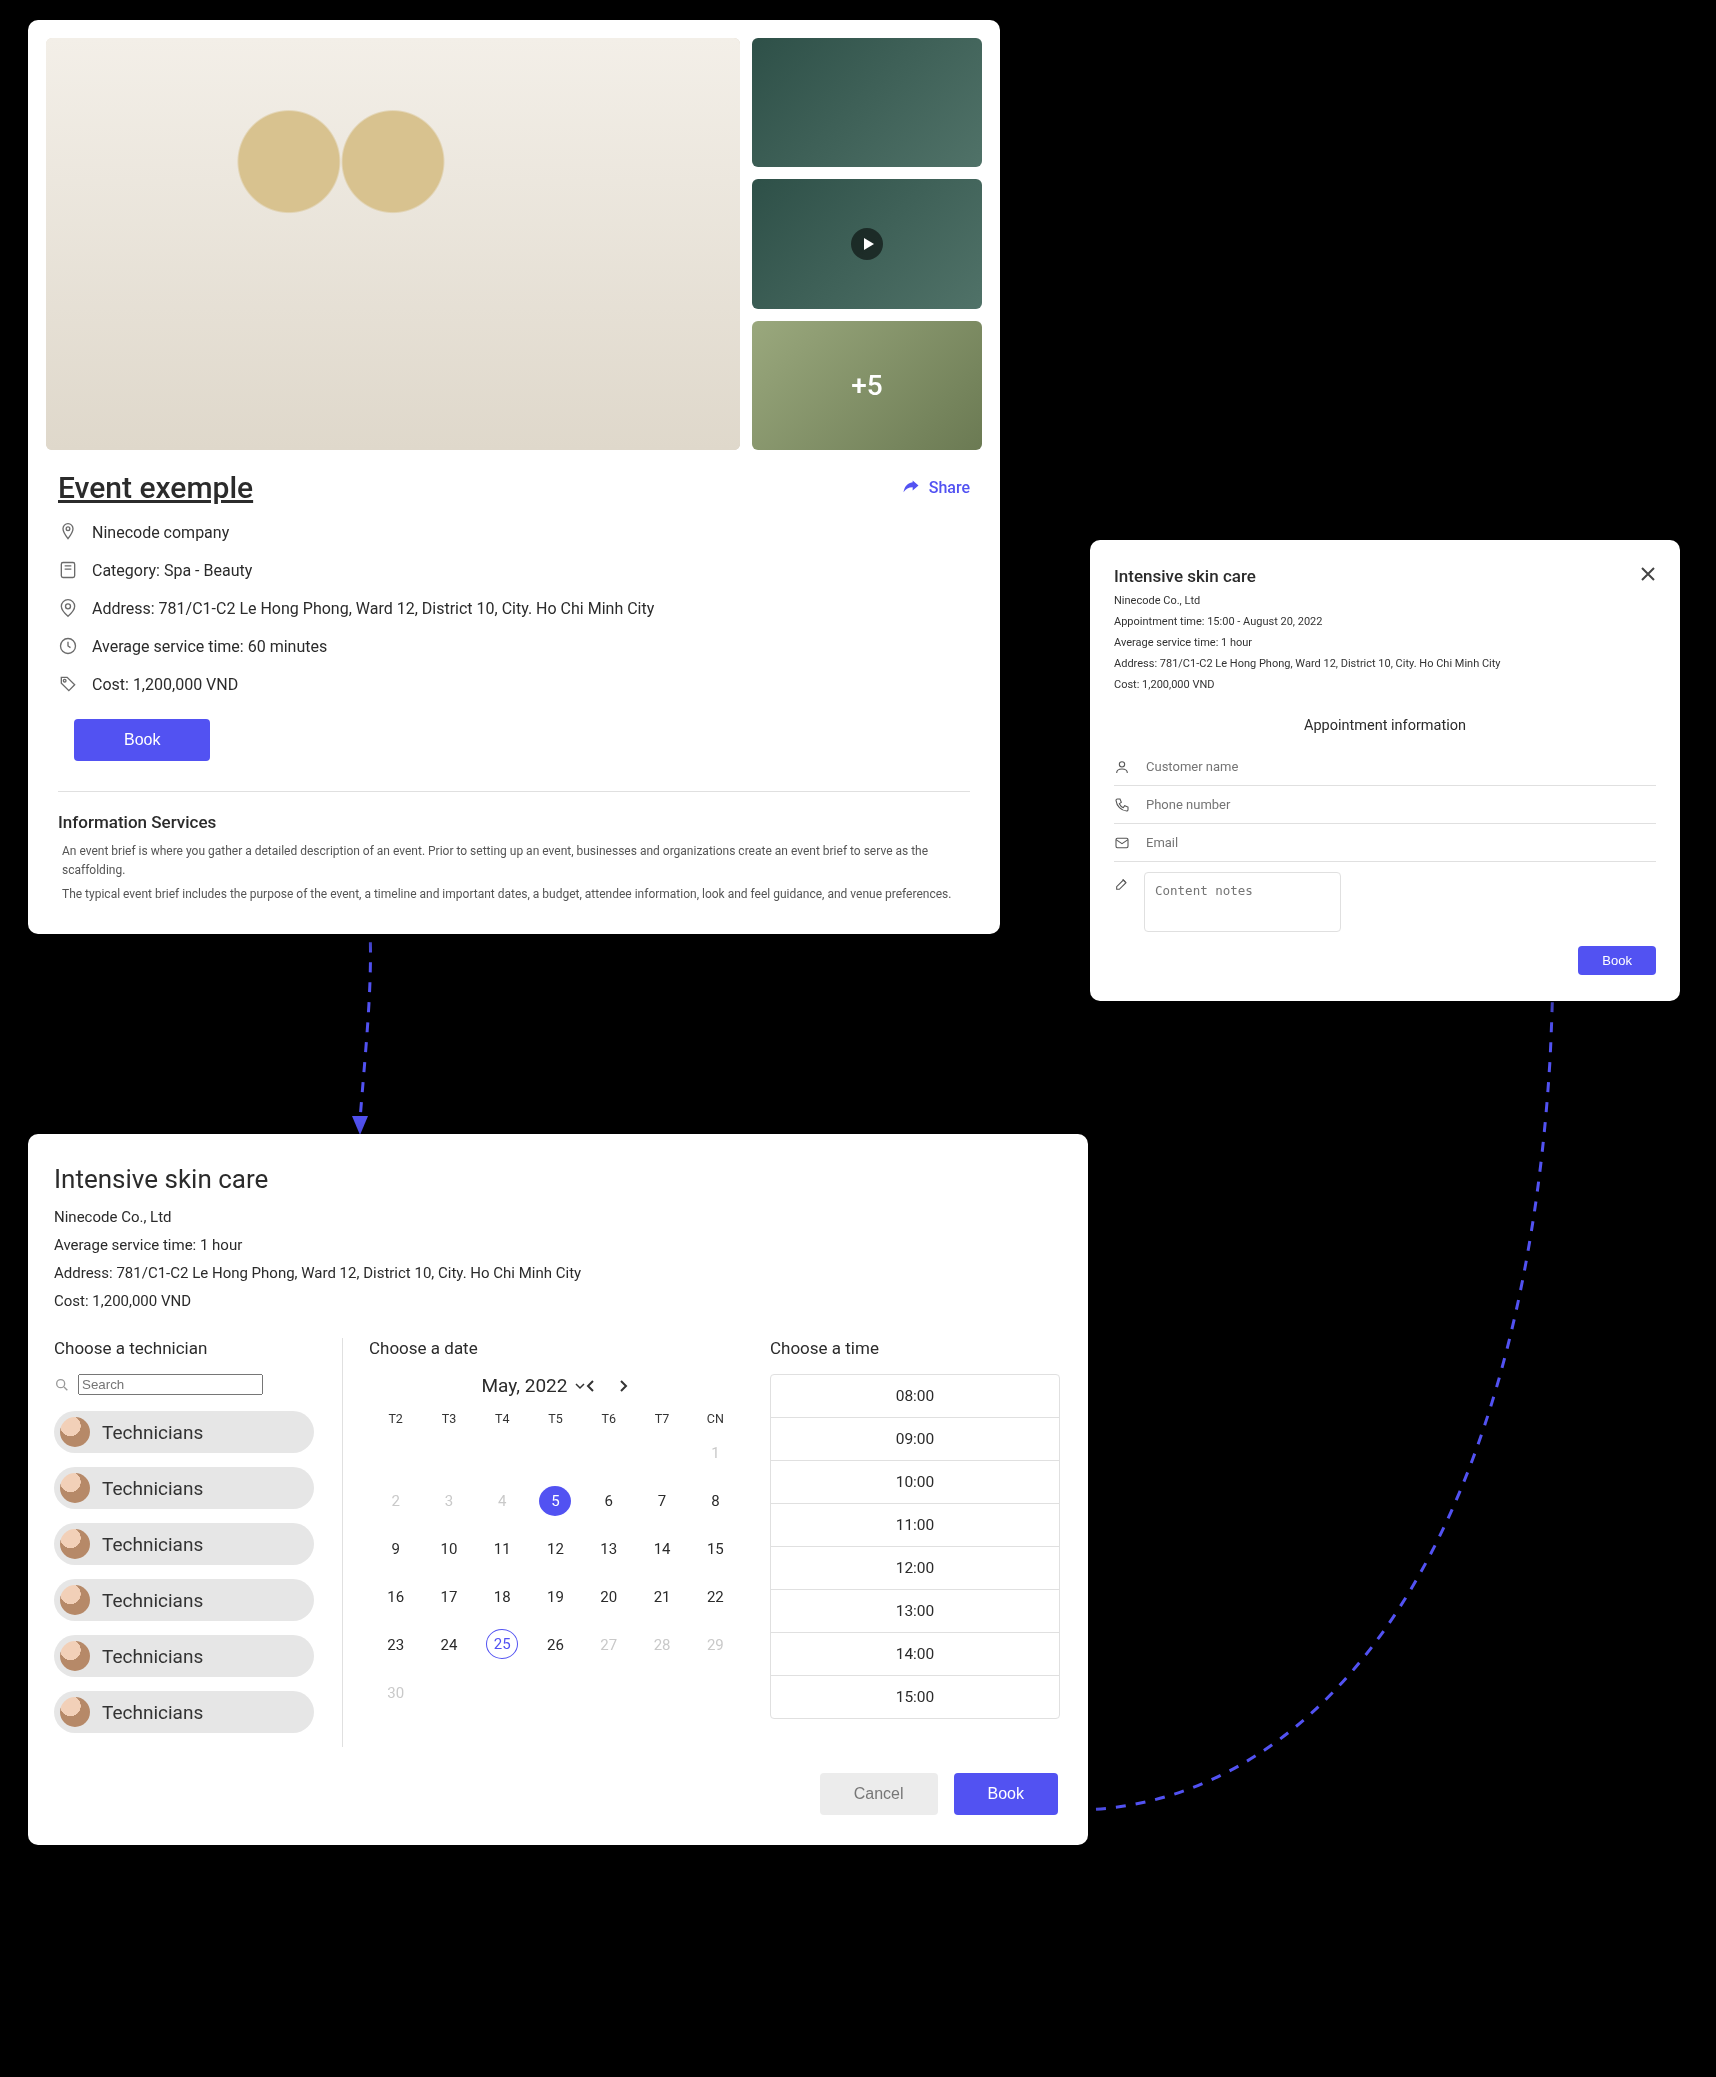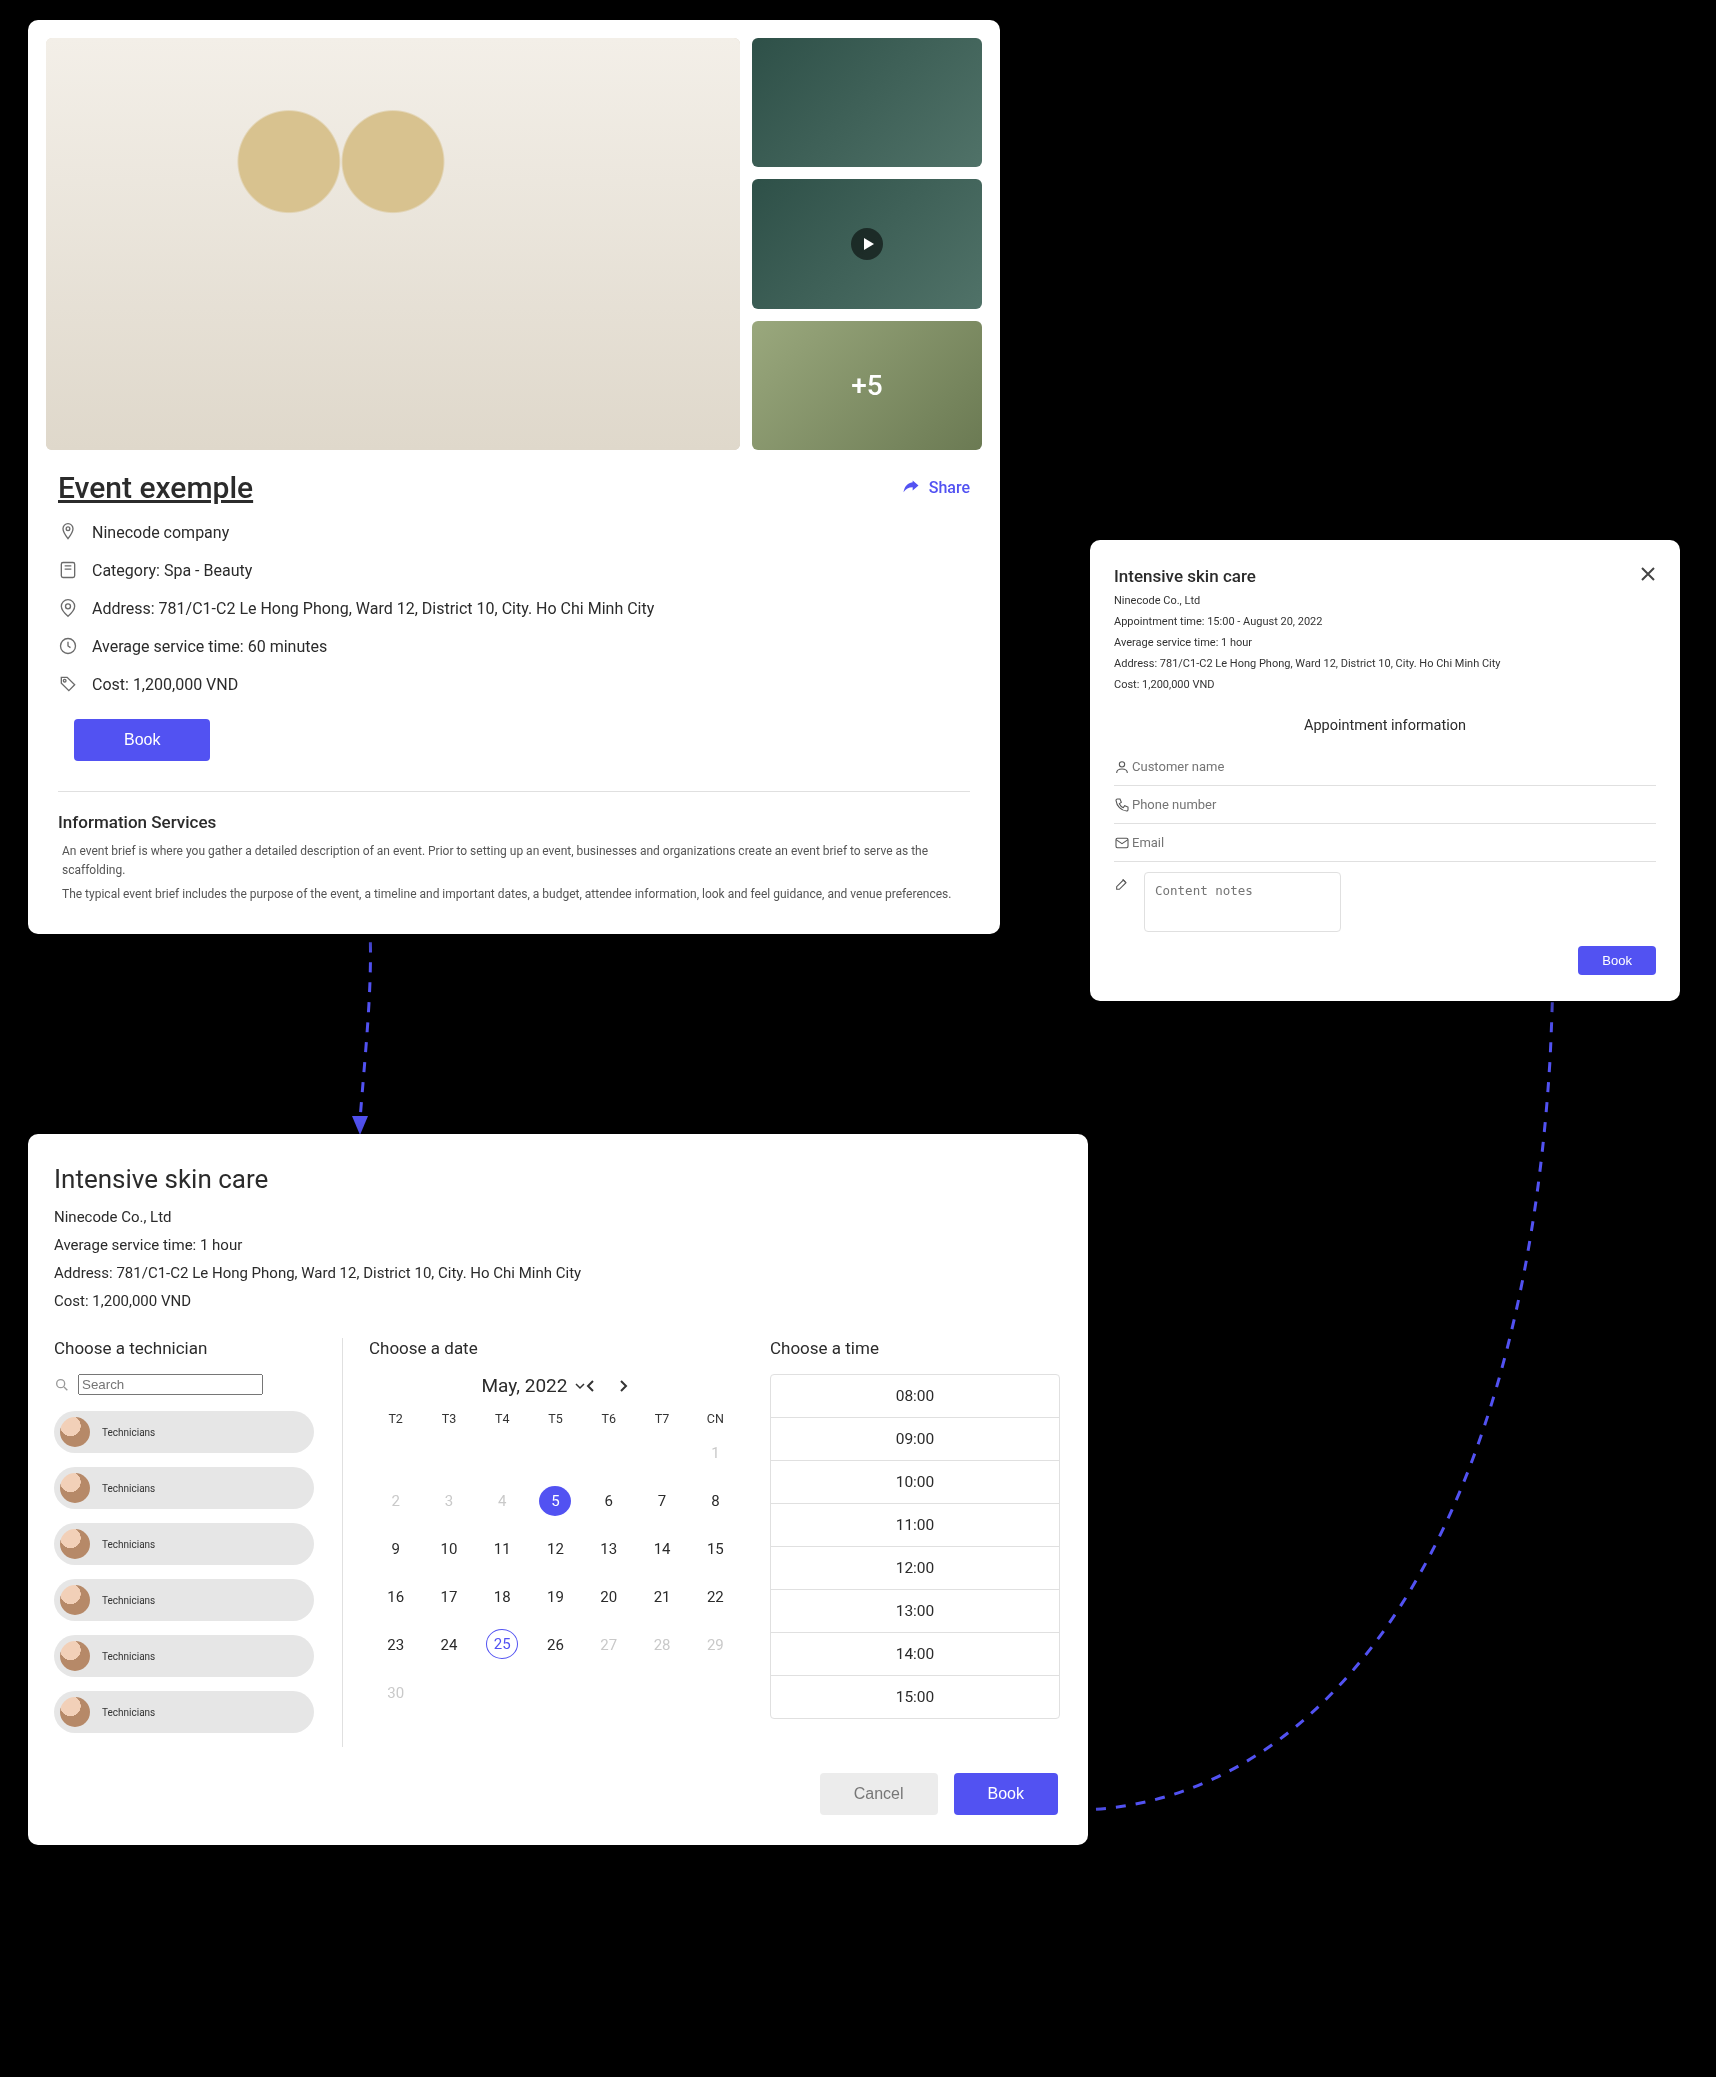--- a/index.html
+++ b/index.html
@@ -66,21 +66,21 @@
   #picker-card{left:28px;top:1134px;width:1060px;padding:30px 26px;}
   #picker-card h2{font-size:26px;margin:0 0 14px;font-weight:400;}
   .sub{font-size:15px;color:var(--text-dark);margin:0 0 10px;}
   .picker-grid{display:grid;grid-template-columns:260px 400px 290px;gap:28px;margin-top:28px;}
 
   .col-h{font-size:17px;font-weight:400;margin:0 0 16px;color:var(--text-dark);}
   .search{display:flex;align-items:center;gap:8px;border-bottom:none;color:var(--text-light);font-size:14px;margin-bottom:16px;}
   .search svg{width:16px;height:16px;stroke:#999;fill:none;stroke-width:2;}
   .tech-item{display:flex;align-items:center;gap:12px;background:var(--chip-bg);border-radius:22px;padding:6px 16px 6px 6px;margin-bottom:14px;cursor:pointer;}
   .tech-item .av{width:30px;height:30px;border-radius:50%;background:radial-gradient(circle at 35% 30%, #f2d0b8 35%, #b68968 36%);}
-  .tech-item span{font-size:10px;color:#333;}
+  .tech-item span{font-size:19px;color:#333;}
 
   .col-date{border-left:1px solid var(--border);padding-left:26px;}
   .month-row{display:flex;align-items:center;justify-content:center;margin-bottom:14px;font-size:19px;}
   .month-row .m{display:flex;align-items:center;gap:8px;}
   .caret{width:10px;height:10px;}
   .nav-arrows{display:flex;gap:20px;}
   .nav-arrows svg{width:12px;height:12px;stroke:#333;stroke-width:2;fill:none;cursor:pointer;}
   .dow,.days{display:grid;grid-template-columns:repeat(7,1fr);text-align:center;}
   .dow{font-size:12.5px;color:#333;margin-bottom:12px;}
   .days{row-gap:18px;font-size:15px;}
@@ -99,21 +99,21 @@
   .btn.cancel{background:#ececec;color:#777;}
   .btn.primary{background:var(--accent);color:#fff;font-weight:500;}
 
   
   #form-card{left:1090px;top:540px;width:590px;padding:26px 24px;}
   .form-head{display:flex;justify-content:space-between;align-items:flex-start;}
   .form-head h3{font-size:17px;margin:0;font-weight:500;}
   .close{width:16px;height:16px;stroke:#444;stroke-width:2;cursor:pointer;}
   .small{font-size:11px;color:#333;margin:8px 0 0;}
   .form-title{text-align:center;font-size:14.5px;margin:26px 0 14px;}
-  .field{display:flex;align-items:center;border-bottom:1px solid var(--border);padding:10px 0;}
+  .field{display:flex;align-items:center;gap:14px;border-bottom:1px solid var(--border);padding:10px 0;}
   .field:last-of-type{border-bottom:none;}
   .field svg{width:16px;height:16px;stroke:#555;fill:none;stroke-width:1.6;flex:0 0 16px;}
   .field input,.field textarea{border:none;outline:none;font-size:13px;color:#888;width:100%;background:transparent;font-family:inherit;}
   .notes-wrap{display:flex;gap:14px;margin-top:10px;}
   .notes-wrap textarea{border:1px solid var(--border);border-radius:4px;padding:10px;height:60px;resize:none;font-size:12.5px;color:#aaa;}
   .form-actions{display:flex;justify-content:flex-end;margin-top:14px;}
   .form-actions .btn{padding:7px 24px;font-size:13px;}
 
   
   svg.flow{position:absolute;pointer-events:none;overflow:visible;}

